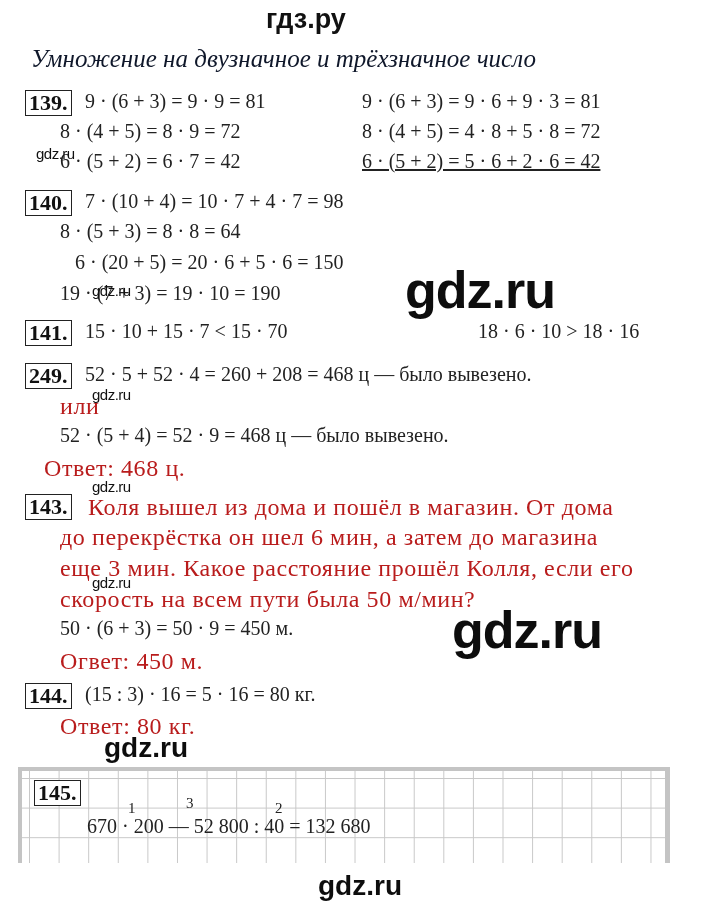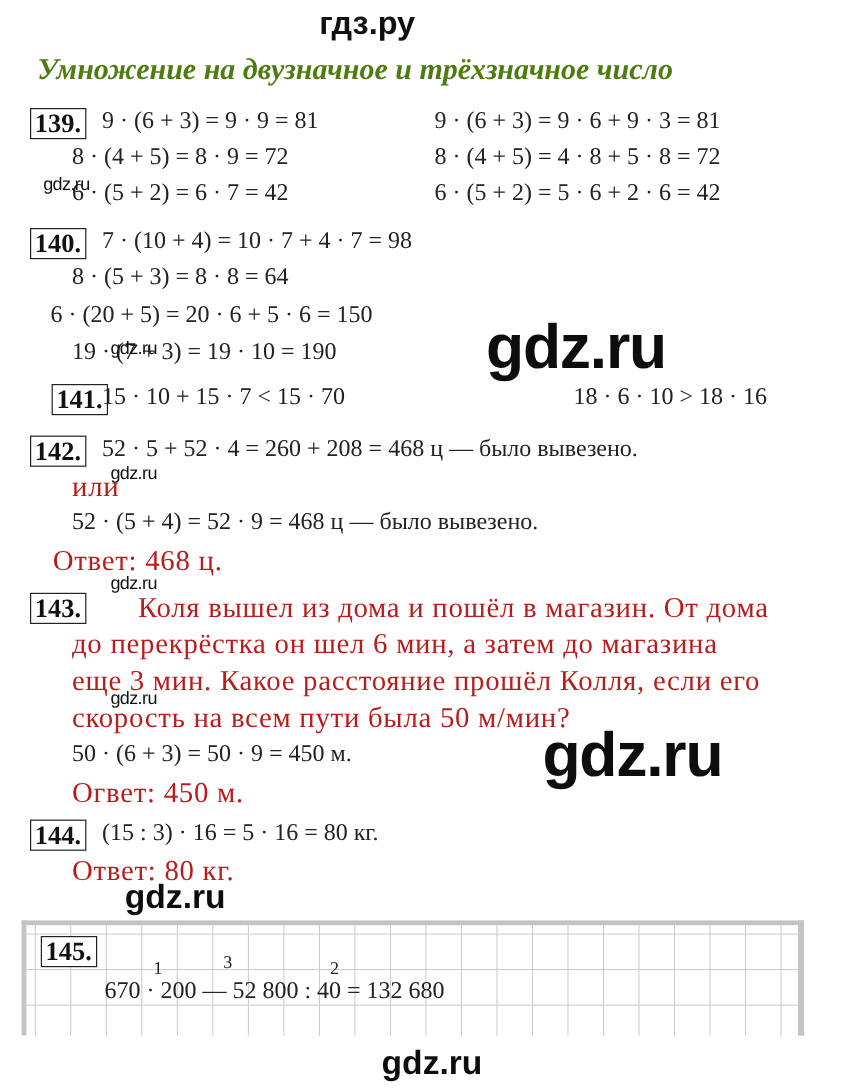--- a/index.html
+++ b/index.html
@@ -1,19 +1,19 @@
 <!DOCTYPE html>
 <html><head>
 <meta charset="utf-8">
 <style>
   html, body { margin: 0; padding: 0; background: #ffffff; }
   body { width: 720px; height: 907px; position: relative; overflow: hidden; color: #1a1a1a; font-family: "DejaVu Serif", serif; }
   .abs { position: absolute; white-space: nowrap; }
   .site-header { left: 0; width: 612px; top: 4px; text-align: center; font-family: "Liberation Sans", sans-serif; font-weight: bold; font-size: 27px; color: #111; }
-  .section-title { left: 31px; top: 45px; font-family: "Liberation Serif", serif; font-style: italic; font-weight: bold; font-size: 25px; color: #4d7c0f; }
+  .section-title { left: 31px; top: 45px; font-family: "Liberation Serif", serif; font-style: italic; font-weight: normal; font-size: 25px; color: #0f172a; }
   .math { font-family: "Liberation Serif", serif; font-size: 20px; color: #222; }
   .text { font-family: "Liberation Serif", serif; font-size: 24px; color: #b91c1c; letter-spacing: 0.6px; }
   .num-box { display: inline-block; border: 1.5px solid #222; font-family: "Liberation Serif", serif; font-weight: bold; font-size: 22px; padding: 0 3px; line-height: 24px; color: #111; }
   .wm-small { font-family: "Liberation Sans", sans-serif; font-size: 15px; color: #111; letter-spacing: -0.5px; }
   .wm-big { font-family: "Liberation Sans", sans-serif; font-weight: bold; font-size: 52px; color: #0d0d0d; letter-spacing: -1px; }
   .wm-mid { font-family: "Liberation Sans", sans-serif; font-weight: bold; font-size: 28px; color: #0d0d0d; }
   .grid-box { left: 18px; top: 767px; width: 652px; height: 96px; border-left: 4px solid #c4c4c4; border-top: 4px solid #c4c4c4; border-right: 5px solid #c4c4c4; box-sizing: border-box;
     background-image:
       linear-gradient(to right, #c8c8c8 1px, transparent 1px),
       linear-gradient(to bottom, #c8c8c8 1px, transparent 1px);
@@ -26,45 +26,45 @@
 
 <div class="abs site-header">гдз.ру</div>
 <div class="abs section-title">Умножение на двузначное и трёхзначное число</div>
 
 <div class="abs" style="left:25px; top:90px;"><span class="num-box">139.</span></div>
 <div class="abs math" style="left:85px; top:90px;">9 · (6 + 3) = 9 · 9 = 81</div>
 <div class="abs math" style="left:60px; top:120px;">8 · (4 + 5) = 8 · 9 = 72</div>
 <div class="abs math" style="left:60px; top:150px;">6 · (5 + 2) = 6 · 7 = 42</div>
 <div class="abs math" style="left:362px; top:90px;">9 · (6 + 3) = 9 · 6 + 9 · 3 = 81</div>
 <div class="abs math" style="left:362px; top:120px;">8 · (4 + 5) = 4 · 8 + 5 · 8 = 72</div>
-<div class="abs math" style="left:362px; top:150px;">6 · (5 + 2) = 5 · 6 + 2 · 6 = 42</div>
+<div class="abs math" style="left:362px; top:150px;text-decoration:underline;">6 · (5 + 2) = 5 · 6 + 2 · 6 = 42</div>
 <div class="abs wm-small" style="left:36px; top:145px;">gdz.ru</div>
 
 <div class="abs" style="left:25px; top:190px;"><span class="num-box">140.</span></div>
 <div class="abs math" style="left:85px; top:190px;">7 · (10 + 4) = 10 · 7 + 4 · 7 = 98</div>
 <div class="abs math" style="left:60px; top:220px;">8 · (5 + 3) = 8 · 8 = 64</div>
-<div class="abs math" style="left:42px; top:251px;">6 · (20 + 5) = 20 · 6 + 5 · 6 = 150</div>
+<div class="abs math" style="left:75px; top:251px;">6 · (20 + 5) = 20 · 6 + 5 · 6 = 150</div>
 <div class="abs math" style="left:60px; top:282px;">19 · (7 + 3) = 19 · 10 = 190</div>
 <div class="abs wm-small" style="left:92px; top:282px;">gdz.ru</div>
 <div class="abs wm-big" style="left:405px; top:260px;">gdz.ru</div>
 
-<div class="abs" style="left:43px; top:320px;text-decoration:underline;"><span class="num-box">141.</span></div>
+<div class="abs" style="left:25px; top:320px;text-decoration:underline;"><span class="num-box">141.</span></div>
 <div class="abs math" style="left:85px; top:320px;">15 · 10 + 15 · 7 &lt; 15 · 70</div>
 <div class="abs math" style="left:478px; top:320px;">18 · 6 · 10 &gt; 18 · 16</div>
 
-<div class="abs" style="left:25px; top:363px;"><span class="num-box">142.</span></div>
+<div class="abs" style="left:25px; top:363px;"><span class="num-box">249.</span></div>
 <div class="abs math" style="left:85px; top:363px;">52 · 5 + 52 · 4 = 260 + 208 = 468 ц — было вывезено.</div>
 <div class="abs text" style="left:60px; top:393px;">или</div>
 <div class="abs math" style="left:60px; top:424px;">52 · (5 + 4) = 52 · 9 = 468 ц — было вывезено.</div>
 <div class="abs text" style="left:44px; top:455px;">Ответ: 468 ц.</div>
 <div class="abs wm-small" style="left:92px; top:386px;">gdz.ru</div>
 
 <div class="abs wm-small" style="left:92px; top:478px;">gdz.ru</div>
 <div class="abs" style="left:25px; top:494px;"><span class="num-box">143.</span></div>
-<div class="abs text" style="left:88px; top:494px;margin-left:27px;">Коля вышел из дома и пошёл в магазин. От дома</div>
+<div class="abs text" style="left:88px; top:494px;">Коля вышел из дома и пошёл в магазин. От дома</div>
 <div class="abs text" style="left:60px; top:524px;">до перекрёстка он шел 6 мин, а затем до магазина</div>
 <div class="abs text" style="left:60px; top:555px;">еще 3 мин. Какое расстояние прошёл Колля, если его</div>
 <div class="abs text" style="left:60px; top:586px;">скорость на всем пути была 50 м/мин?</div>
 <div class="abs wm-small" style="left:92px; top:574px;">gdz.ru</div>
 <div class="abs math" style="left:60px; top:617px;">50 · (6 + 3) = 50 · 9 = 450 м.</div>
 <div class="abs text" style="left:60px; top:648px;">Огвет: 450 м.</div>
 <div class="abs wm-big" style="left:452px; top:600px;">gdz.ru</div>
 
 <div class="abs" style="left:25px; top:683px;"><span class="num-box">144.</span></div>
 <div class="abs math" style="left:85px; top:683px;">(15 : 3) · 16 = 5 · 16 = 80 кг.</div>

